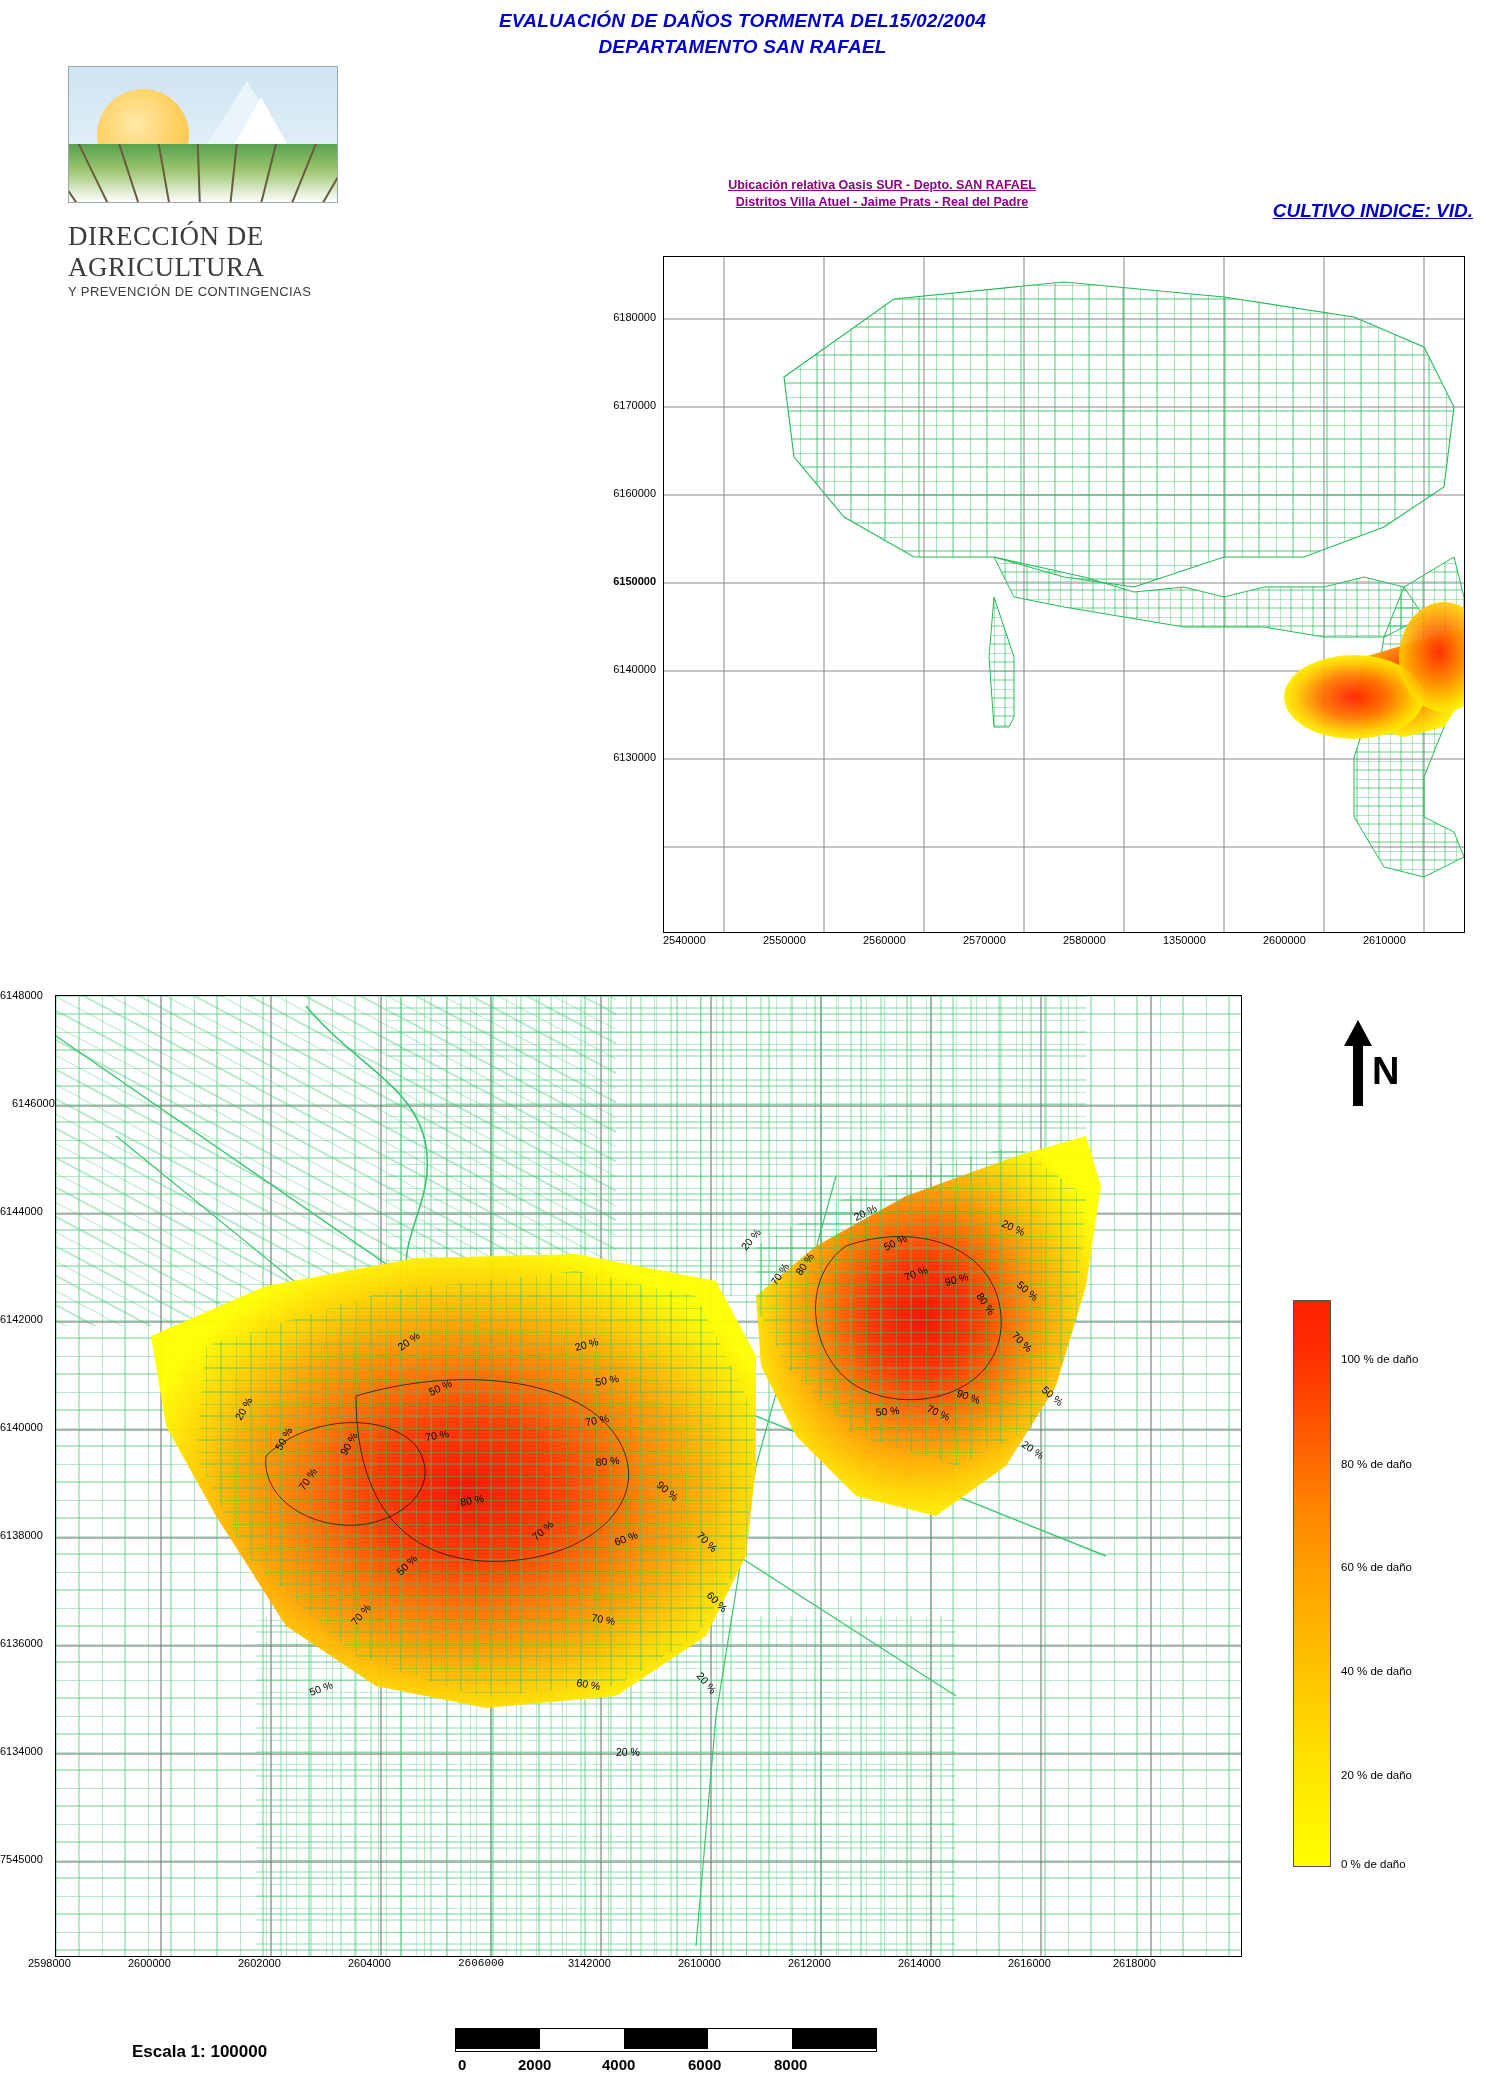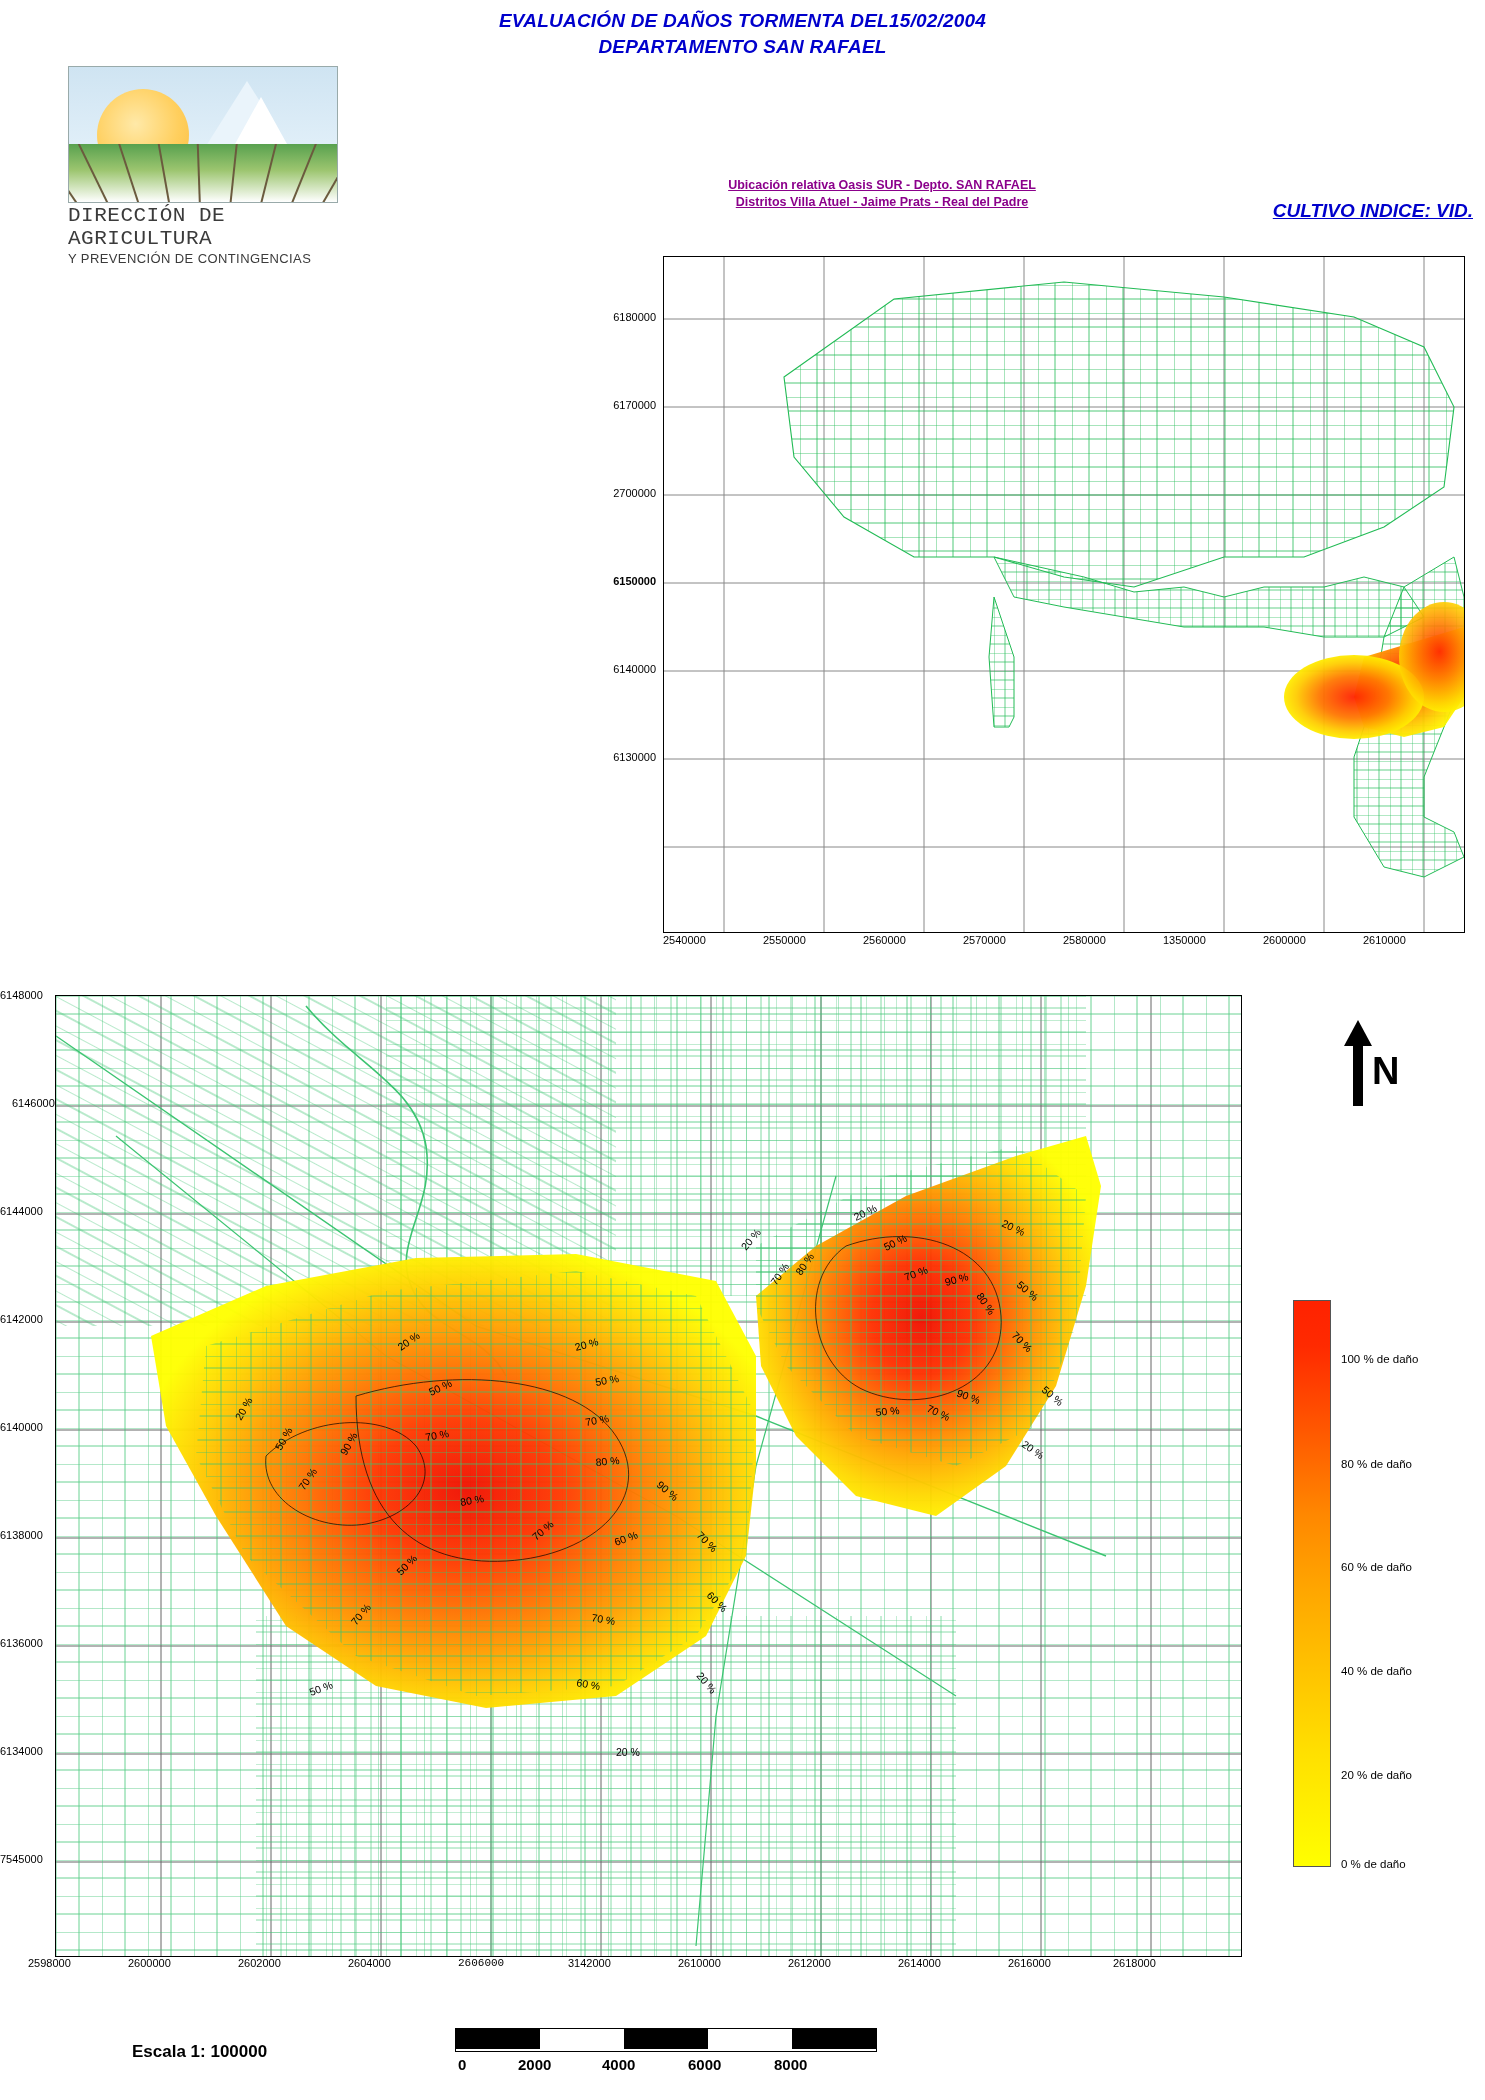--- a/index.html
+++ b/index.html
@@ -16,21 +16,21 @@
   .logo-sun{position:absolute;left:28px;top:22px;width:92px;height:92px;border-radius:50%;
             background:radial-gradient(circle at 42% 38%,#ffe9a8 0%,#ffcf5e 55%,#f9bb3c 100%);}
   .logo-mtn{position:absolute;left:120px;top:14px;width:0;height:0;
             border-left:58px solid transparent;border-right:58px solid transparent;border-bottom:92px solid #eaf4fb;}
   .logo-mtn2{position:absolute;left:150px;top:30px;width:0;height:0;
             border-left:42px solid transparent;border-right:42px solid transparent;border-bottom:76px solid #ffffff;}
   .logo-ground{position:absolute;left:0;bottom:0;width:268px;height:58px;
             background:linear-gradient(180deg,#58a14f 0%,#9cc56f 45%,#ffffff 100%);}
   .logo-rows{position:absolute;left:0;bottom:0;width:268px;height:58px;overflow:hidden;}
   .logo-rows i{position:absolute;bottom:-6px;width:2px;height:74px;background:#6b5b3e;transform-origin:bottom center;display:block;}
-  .logo-text1{margin-top:1px;font-family:Liberation Mono, monospace;font-size:21px;color:#3b3b3b;letter-spacing:.5px;}
+  .logo-text1{margin-top:18px;font-family:Liberation Serif, serif;font-size:27px;color:#3b3b3b;letter-spacing:.5px;}
   .logo-text2{font-size:13px;color:#3b3b3b;letter-spacing:.4px;margin-top:1px;}
 
   
   .inset-caption{position:absolute;left:660px;top:177px;width:420px;text-align:center;color:#8b008b;
                  font-size:12.5px;font-weight:bold;line-height:17px;}
   .inset-caption span{text-decoration:underline;margin-left:24px;}
   .cultivo{position:absolute;right:12px;top:200px;color:#0000cc;font-weight:bold;font-style:italic;
            font-size:19px;text-decoration:underline;}
 
   .inset{position:absolute;left:663px;top:256px;width:800px;height:675px;border:1px solid #000;background:#fff;overflow:hidden;}
@@ -99,21 +99,21 @@
 
 <div class="inset-caption">
   <span>Ubicación relativa Oasis SUR - Depto. SAN RAFAEL</span><br>
   <span>Distritos  Villa Atuel - Jaime Prats - Real del Padre</span>
 </div>
 <div class="cultivo">CULTIVO INDICE: VID.</div>
 
 <div class="ticks-y" id="insetY">
     <span style="position: absolute; right: 4px; top: 55px; font-size: 11px;">6180000</span>
     <span style="position: absolute; right: 4px; top: 143px; font-size: 11px;">6170000</span>
-    <span style="position: absolute; right: 4px; top: 231px; font-size: 11px;">2700000</span>
+    <span style="position: absolute; right: 4px; top: 231px; font-size: 11px;">6160000</span>
     <span style="position: absolute; right: 4px; top: 319px; font-size: 11px; font-weight: bold;">6150000</span>
     <span style="position: absolute; right: 4px; top: 407px; font-size: 11px;">6140000</span>
     <span style="position: absolute; right: 4px; top: 495px; font-size: 11px;">6130000</span>
   </div>
 <div class="ticks-x" id="insetX">
     <span style="position: absolute; left: 43px; top: 2px; font-size: 11px;">2540000</span>
     <span style="position: absolute; left: 143px; top: 2px; font-size: 11px;">2550000</span>
     <span style="position: absolute; left: 243px; top: 2px; font-size: 11px;">2560000</span>
     <span style="position: absolute; left: 343px; top: 2px; font-size: 11px;">2570000</span>
     <span style="position: absolute; left: 443px; top: 2px; font-size: 11px;">2580000</span>

